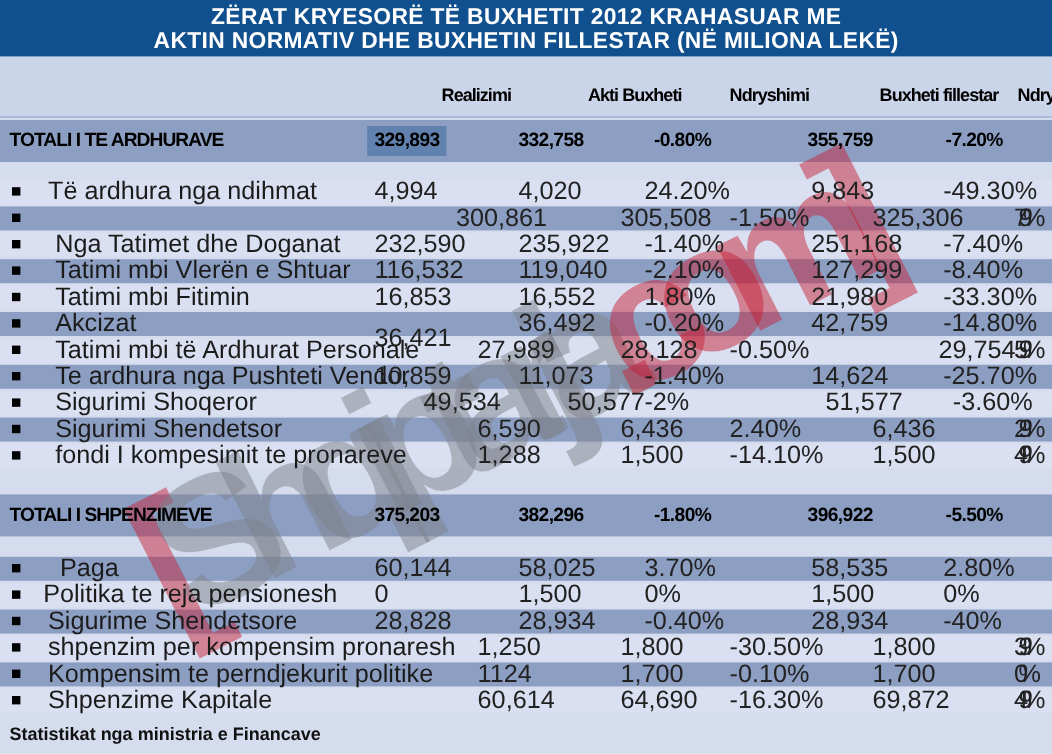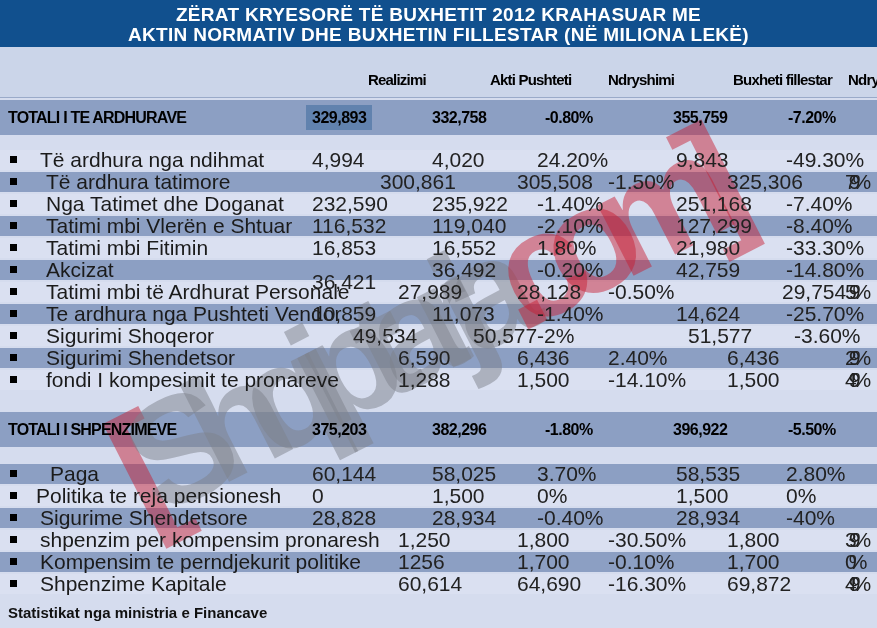--- a/index.html
+++ b/index.html
@@ -64,21 +64,21 @@
 
 <div class="screen" style="--navy: #11508E; --bg: #D5DCEE; --band: #CBD5E9; --dark-row: #8C9FC3; --light-row: #DAE0F1; --select: #6182AE; --wm-gray: rgba(125,130,140,0.5); --wm-red: rgba(198,30,50,0.48);">
 
   <div class="titlebar">
     <div>ZËRAT KRYESORË TË BUXHETIT 2012 KRAHASUAR ME</div>
     <div>AKTIN NORMATIV DHE BUXHETIN FILLESTAR (NË MILIONA LEKË)</div>
   </div>
 
   <div class="colheaders">
     <span class="h1">Realizimi</span>
-    <span class="h2">Akti Pushteti</span>
+    <span class="h2">Akti Buxheti</span>
     <span class="h3">Ndryshimi</span>
     <span class="h4">Buxheti fillestar</span>
     <span class="h5">Ndryshimi</span>
   </div>
 
   <div id="tablebody">
       <div class="row total-row" style="top: 100px;">
         <span class="lbl">TOTALI I TE ARDHURAVE</span>
         <span class="val hl" style="left: 312px;">329,893</span>
         <span class="val" style="left: 432px;">332,758</span>
@@ -90,21 +90,20 @@
         <div class="bullet"></div>
         <span class="lbl" style="left: 40px;">Të ardhura nga ndihmat</span>
         <span class="val" style="left: 312px;">4,994</span>
         <span class="val" style="left: 432px;">4,020</span>
         <span class="val" style="left: 537px;">24.20%</span>
         <span class="val" style="left: 676px;">9,843</span>
         <span class="val" style="left: 786px;">-49.30%</span>
       </div>
       <div class="row detail shade-dark" style="top: 172px;">
         <div class="bullet"></div>
-        <span class="lbl" style="left: 46px;">Të ardhura tatimore</span>
         <span class="val" style="left: 380px;">300,861</span>
         <span class="val" style="left: 517px;">305,508</span>
         <span class="val" style="left: 608px;">-1.50%</span>
         <span class="val" style="left: 727px;">325,306</span>
         <span class="val frag" style="left: 845px;">79%</span>
       </div>
       <div class="row detail shade-light" style="top: 194px;">
         <div class="bullet"></div>
         <span class="lbl" style="left: 46px;">Nga Tatimet dhe Doganat</span>
         <span class="val" style="left: 312px;">232,590</span>
@@ -225,21 +224,21 @@
         <span class="lbl" style="left: 40px;">shpenzim per kompensim pronaresh</span>
         <span class="val" style="left: 398px;">1,250</span>
         <span class="val" style="left: 517px;">1,800</span>
         <span class="val" style="left: 608px;">-30.50%</span>
         <span class="val" style="left: 727px;">1,800</span>
         <span class="val frag" style="left: 845px;">39%</span>
       </div>
       <div class="row detail shade-dark" style="top: 552px;">
         <div class="bullet"></div>
         <span class="lbl" style="left: 40px;">Kompensim  te perndjekurit politike</span>
-        <span class="val" style="left: 398px;">1256</span>
+        <span class="val" style="left: 398px;">1124</span>
         <span class="val" style="left: 517px;">1,700</span>
         <span class="val" style="left: 608px;">-0.10%</span>
         <span class="val" style="left: 727px;">1,700</span>
         <span class="val frag" style="left: 845px;">0%</span>
       </div>
       <div class="row detail shade-light" style="top: 574px;">
         <div class="bullet"></div>
         <span class="lbl" style="left: 40px;">Shpenzime Kapitale</span>
         <span class="val" style="left: 398px;">60,614</span>
         <span class="val" style="left: 517px;">64,690</span>

